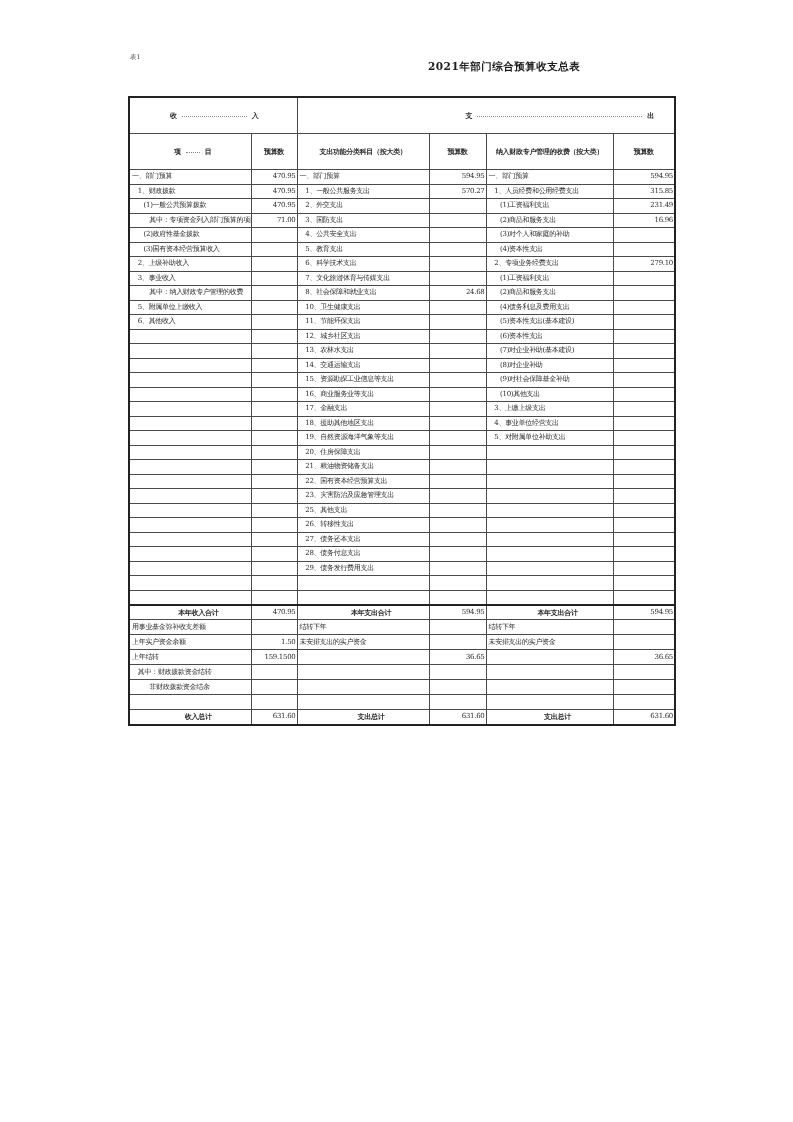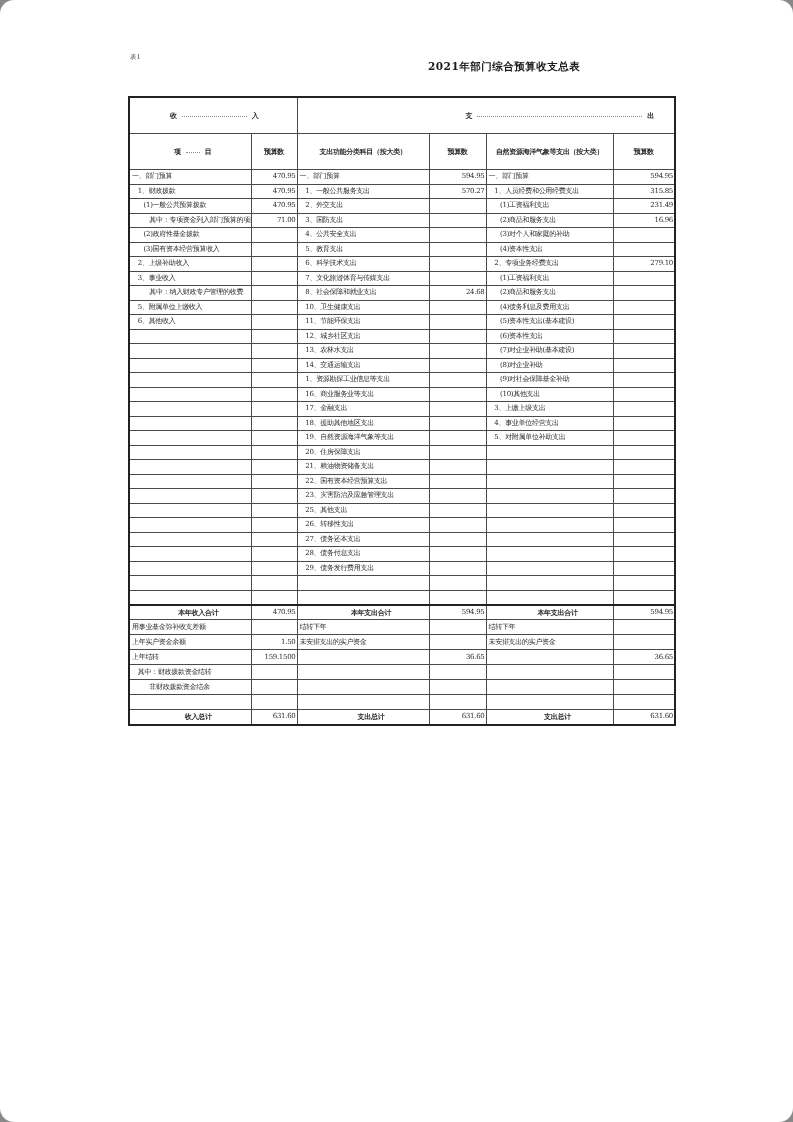--- a/index.html
+++ b/index.html
@@ -4,21 +4,20 @@
 <style>
   * { margin:0; padding:0; box-sizing:border-box; }
   html,body { background:#888; }
   .page {
     position:relative;
     width:793px; height:1122px;
     background:#ffffff;
     font-family:"DejaVu Serif","Liberation Serif",serif;
     color:#2b2b2b;
     overflow:hidden;
-    border-radius:14px;
   }
   .sheet-tag {
     position:absolute; left:130px; top:53px;
     font-size:6.5px; color:#444;
   }
   .title {
     position:absolute; left:428px; top:60px;
     font-size:10.5px; font-weight:bold; letter-spacing:0.5px;
     color:#1a1a1a; white-space:nowrap;
   }
@@ -96,21 +95,21 @@
         <th>
           <div class="hdr-flex hdr-item">
             <span>项</span>
             <span class="leader leader-short"></span>
             <span>目</span>
           </div>
         </th>
         <th>预算数</th>
         <th class="sec">支出功能分类科目（按大类）</th>
         <th>预算数</th>
-        <th>自然资源海洋气象等支出（按大类）</th>
+        <th>纳入财政专户管理的收费（按大类）</th>
         <th>预算数</th>
       </tr>
     </thead>
     <tbody id="body-rows">
         <tr class="">
           <td class="lab">一、部门预算</td>
           <td class="val">470.95</td>
           <td class="lab sec">一、部门预算</td>
           <td class="val">594.95</td>
           <td class="lab">一、部门预算</td>
@@ -216,21 +215,21 @@
           <td class="lab"></td>
           <td class="val"></td>
           <td class="lab sec">   14、交通运输支出</td>
           <td class="val"></td>
           <td class="lab">      (8)对企业补助</td>
           <td class="val"></td>
         </tr>
         <tr class="">
           <td class="lab"></td>
           <td class="val"></td>
-          <td class="lab sec">   1、资源勘探工业信息等支出</td>
+          <td class="lab sec">   15、资源勘探工业信息等支出</td>
           <td class="val"></td>
           <td class="lab">      (9)对社会保障基金补助</td>
           <td class="val"></td>
         </tr>
         <tr class="">
           <td class="lab"></td>
           <td class="val"></td>
           <td class="lab sec">   16、商业服务业等支出</td>
           <td class="val"></td>
           <td class="lab">      (10)其他支出</td>

